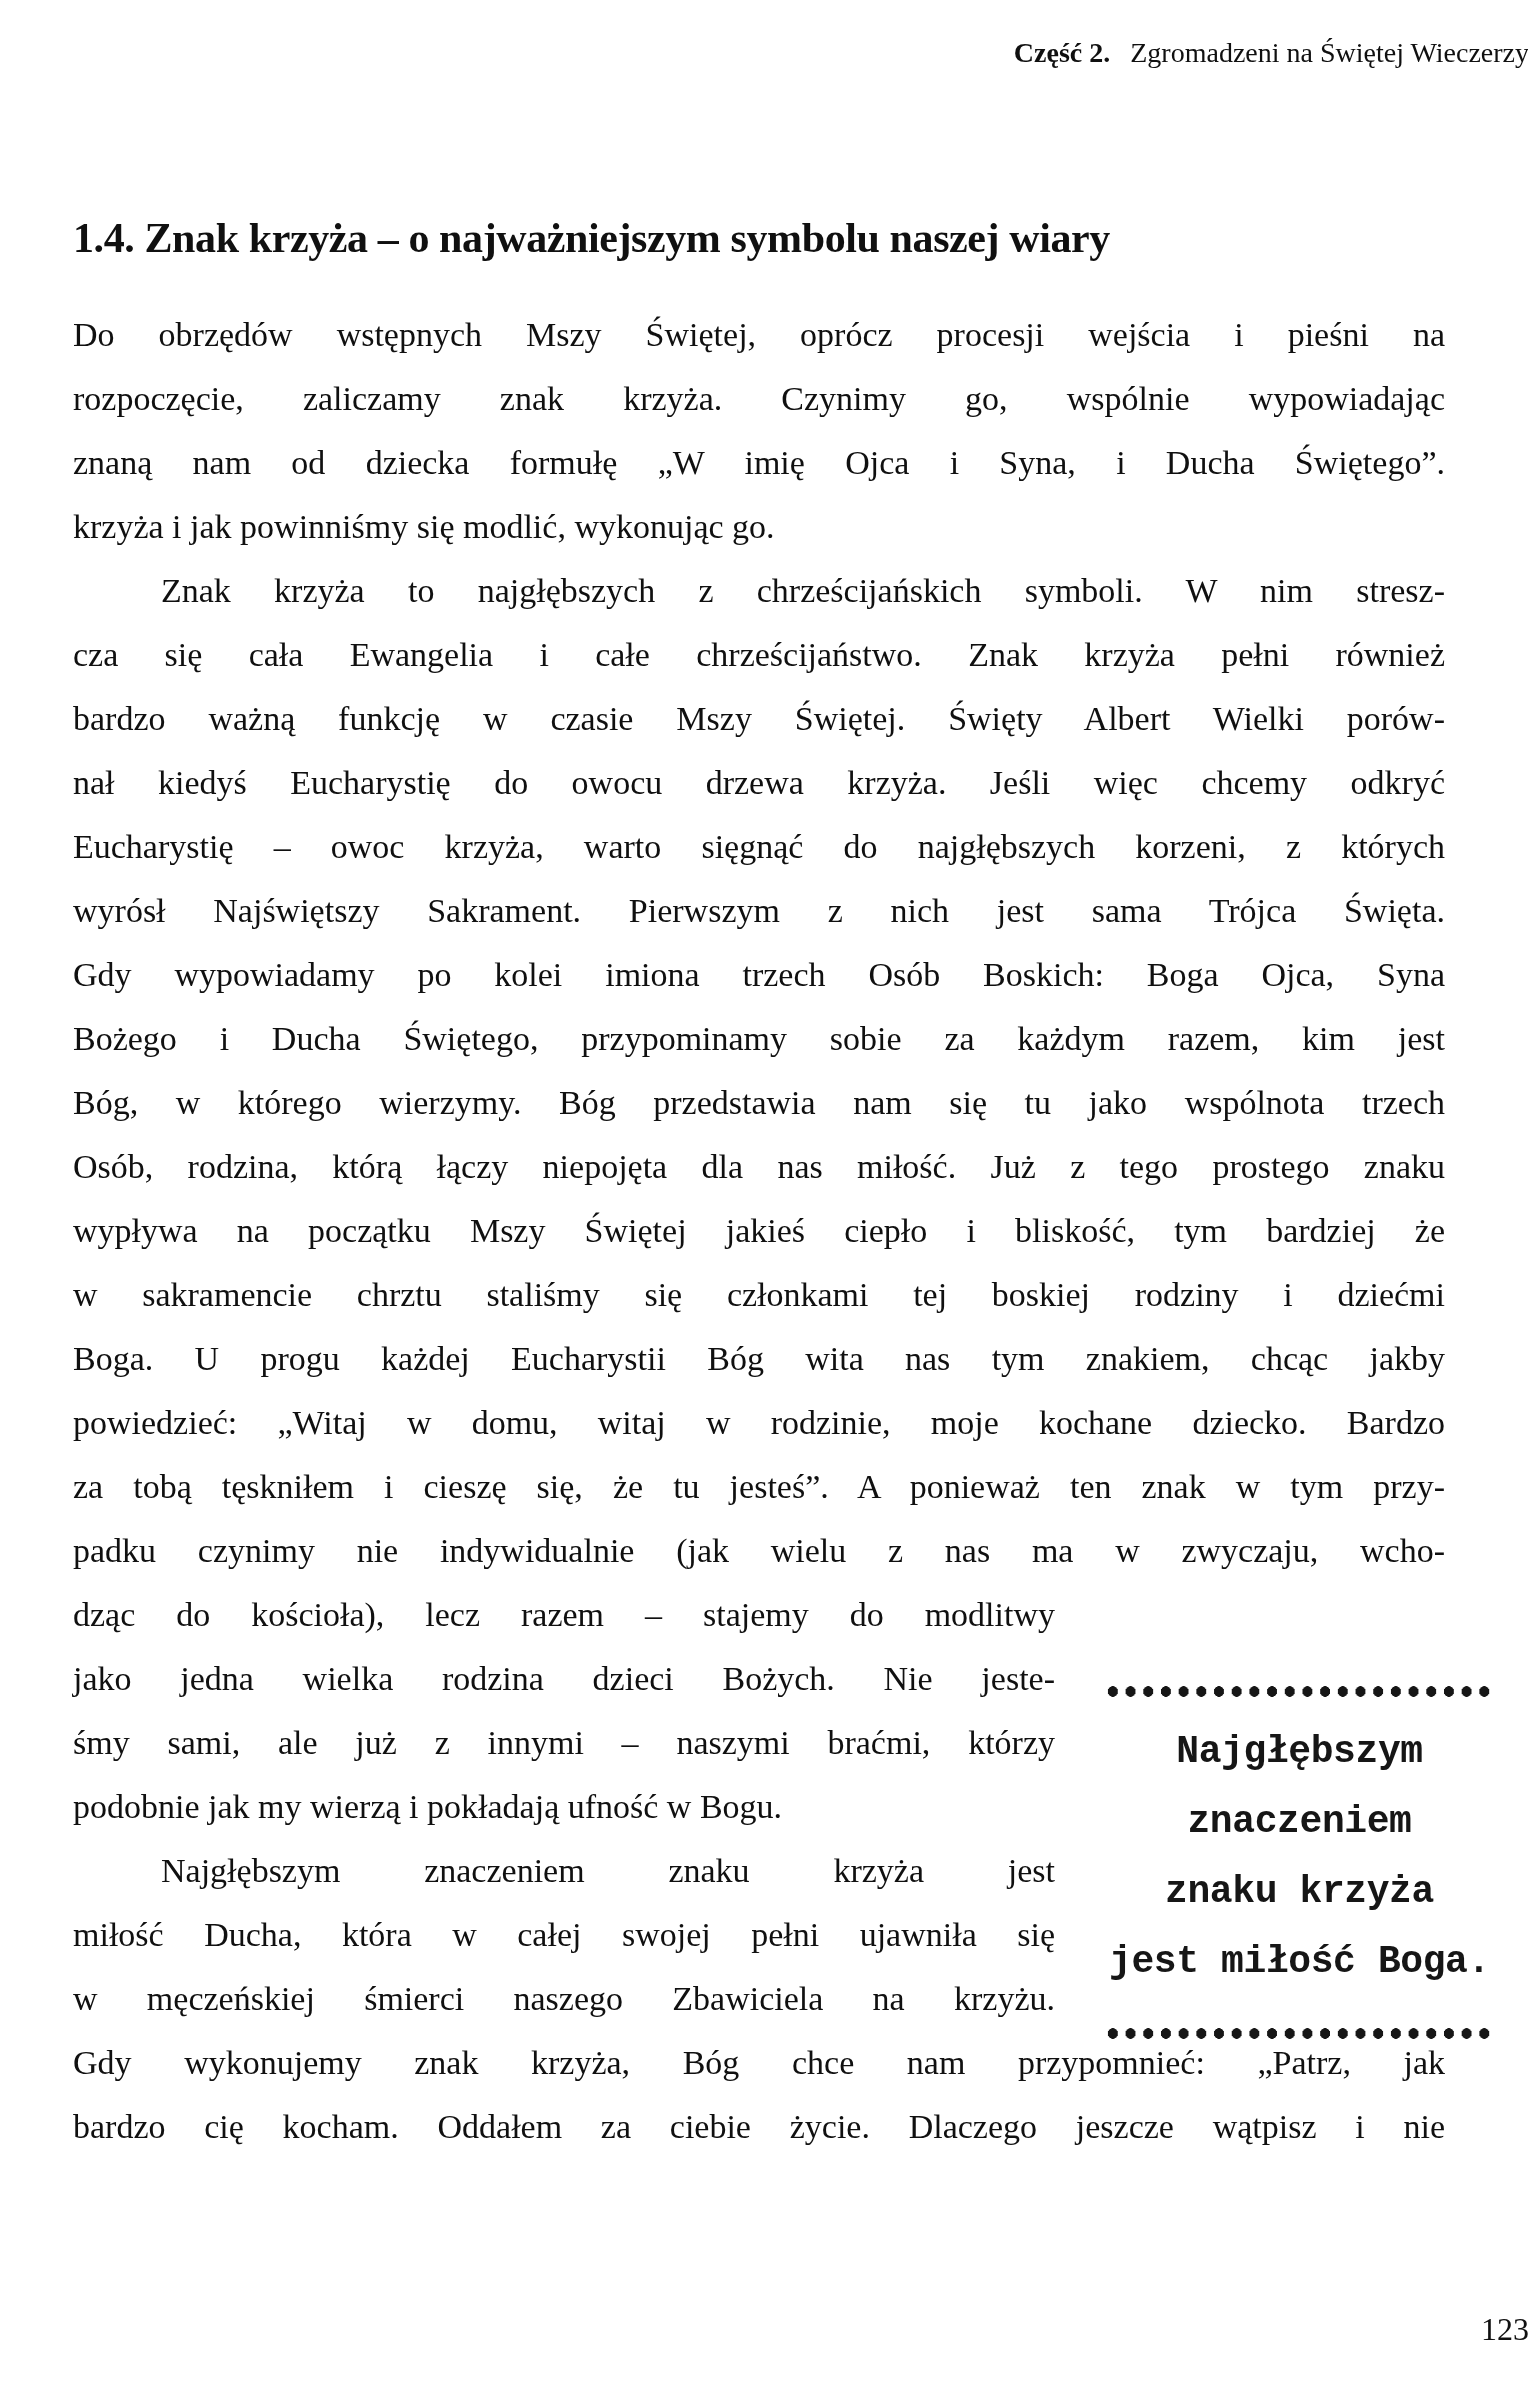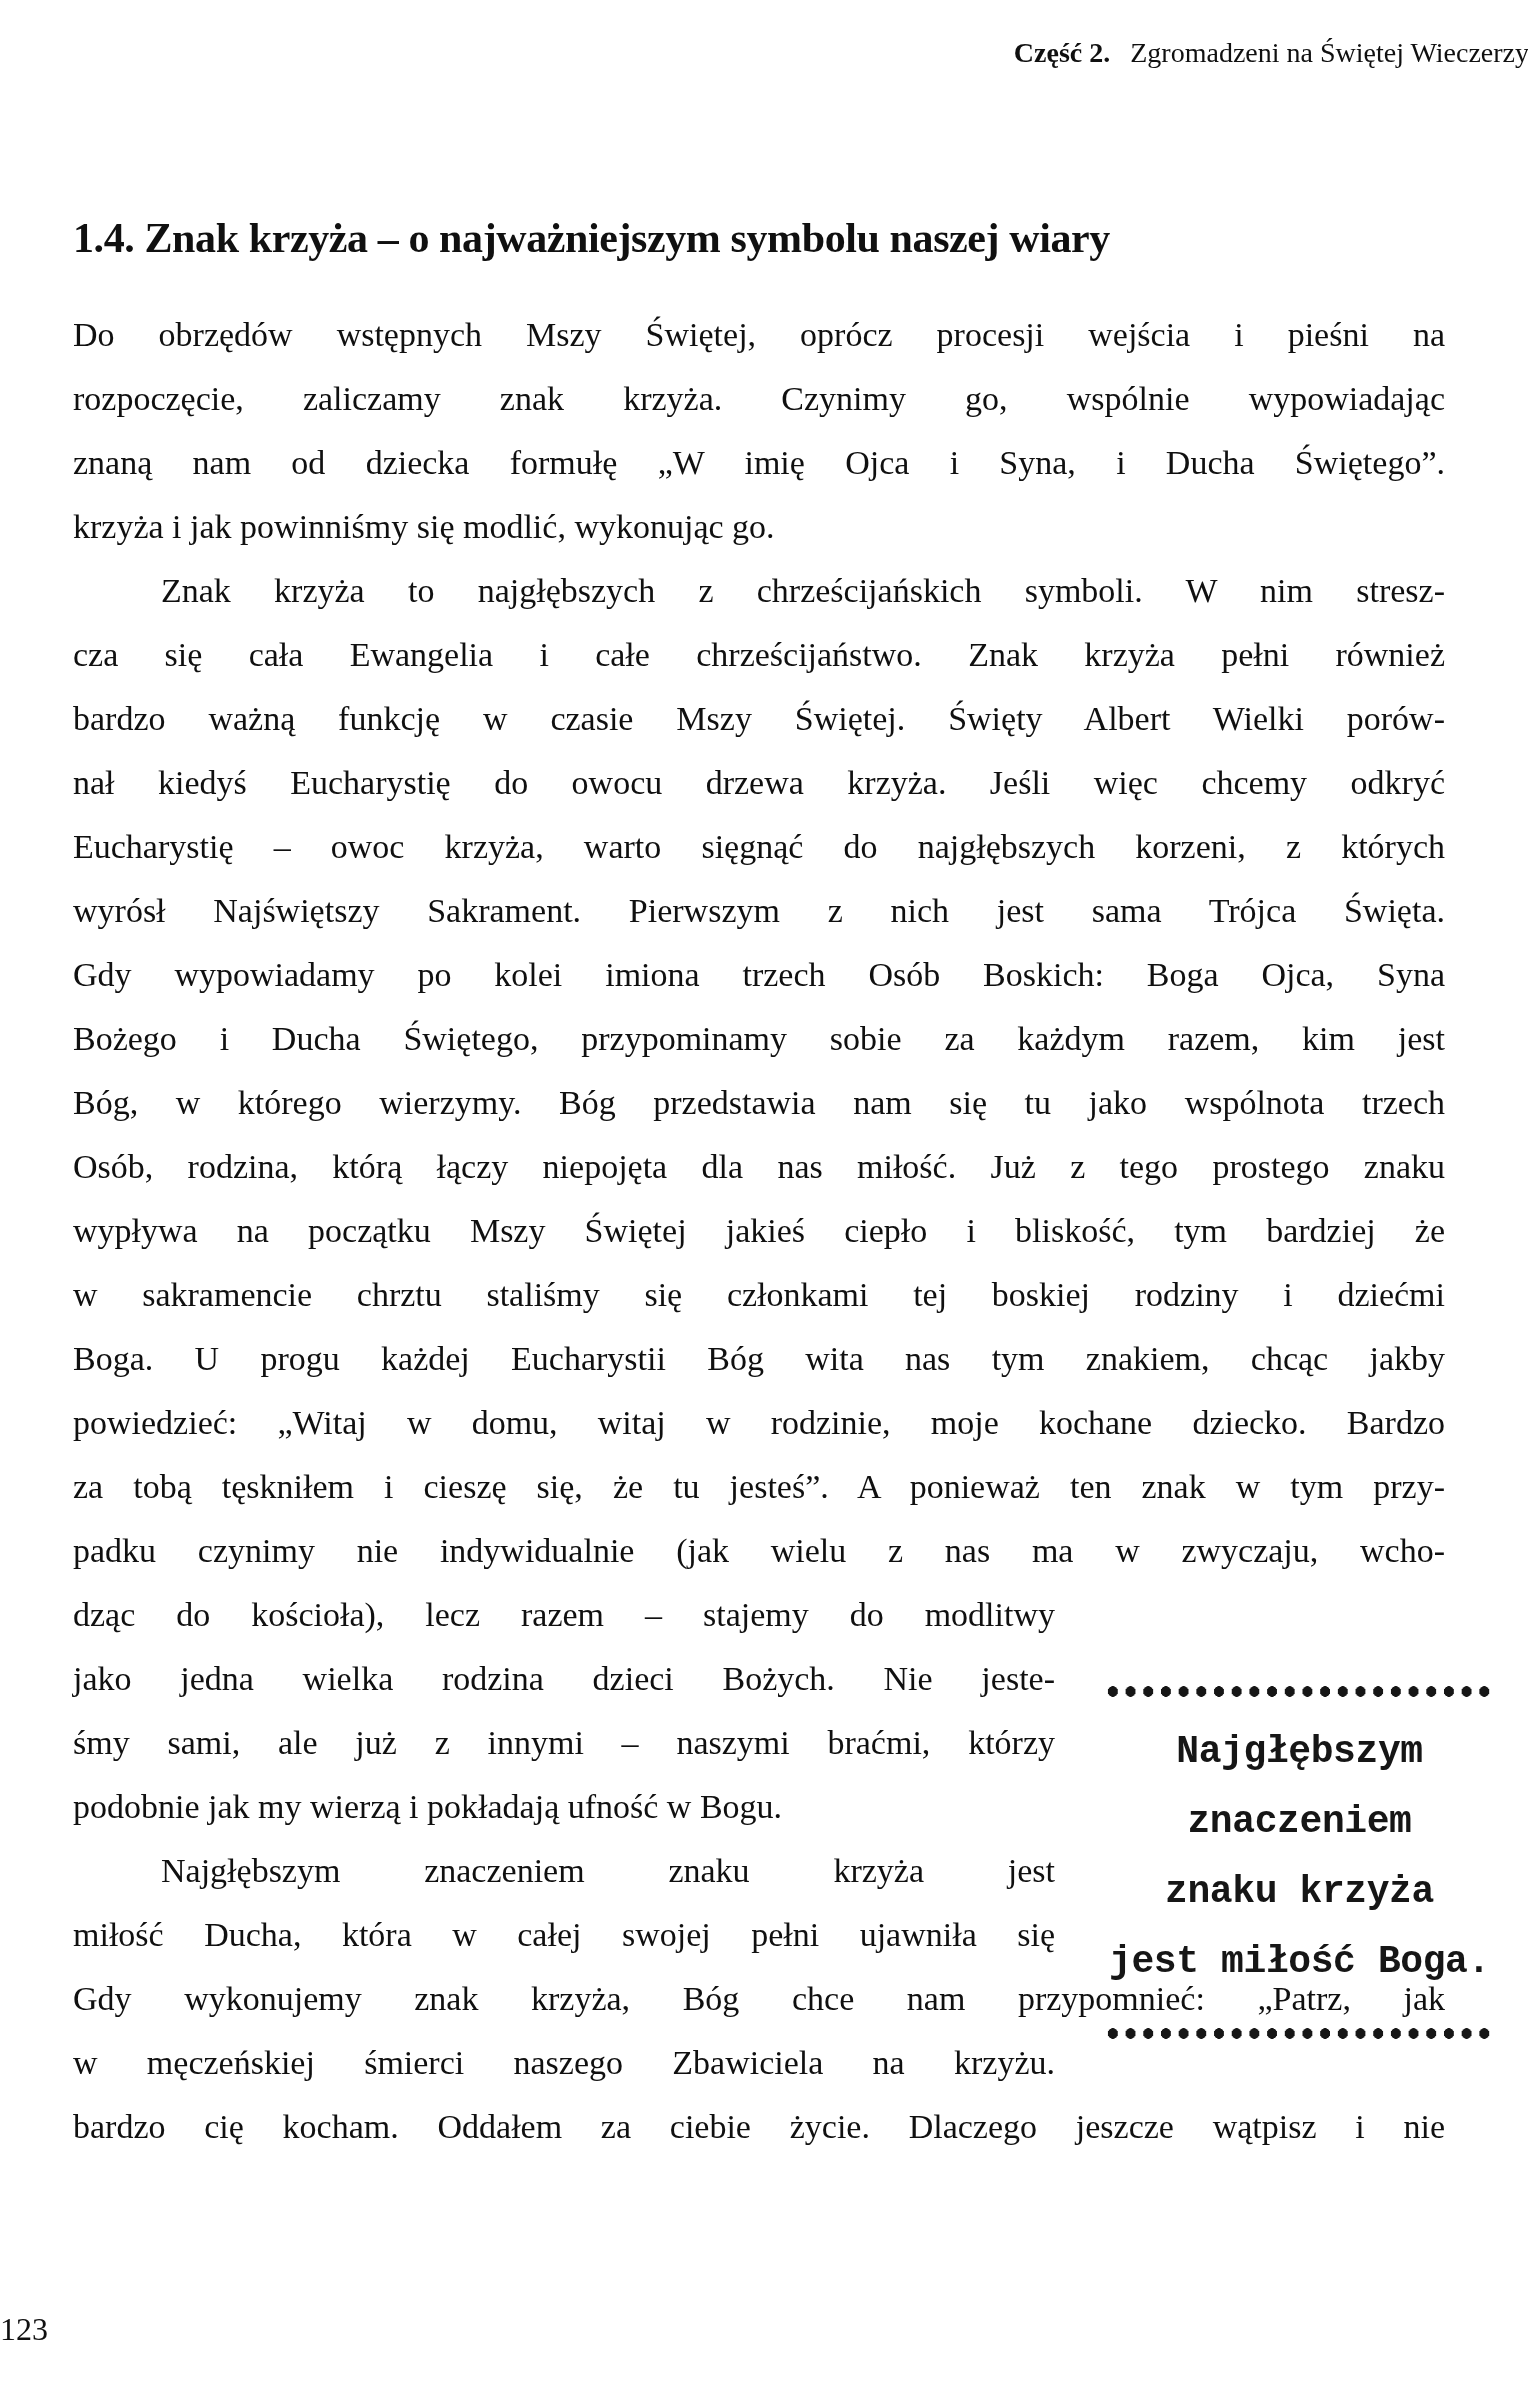--- a/index.html
+++ b/index.html
@@ -67,21 +67,21 @@
     font-family:Liberation Mono, monospace;
     font-weight:700;
     font-size:38px;
     line-height:70px;
     color:#161616;
     letter-spacing:-0.4px;
   }
   .page-number{
     position:absolute;
     top:2308px; left:0; width:100%;
-    text-align:left;
+    text-align:right;
     font-size:32px;
     line-height:43px;
   }
 </style>
 </head>
 <body>
 
 <div class="page">
 
   <div class="running-header">
@@ -110,22 +110,22 @@
       <div class="line">Boga. U progu każdej Eucharystii Bóg wita nas tym znakiem, chcąc jakby</div>
       <div class="line">powiedzieć: „Witaj w domu, witaj w rodzinie, moje kochane dziecko. Bardzo</div>
       <div class="line">za tobą tęskniłem i cieszę się, że tu jesteś”. A ponieważ ten znak w tym przy-</div>
       <div class="line">padku czynimy nie indywidualnie (jak wielu z nas ma w zwyczaju, wcho-</div>
       <div class="line narrow">dząc do kościoła), lecz razem – stajemy do modlitwy</div>
       <div class="line narrow">jako jedna wielka rodzina dzieci Bożych. Nie jeste-</div>
       <div class="line narrow">śmy sami, ale już z innymi – naszymi braćmi, którzy</div>
       <div class="line narrow end">podobnie jak my wierzą i pokładają ufność w Bogu.</div>
       <div class="line narrow indent">Najgłębszym znaczeniem znaku krzyża jest</div>
       <div class="line narrow">miłość Ducha, która w całej swojej pełni ujawniła się</div>
+      <div class="line narrow">w męczeńskiej śmierci naszego Zbawiciela na krzyżu.</div>
       <div class="line">Gdy wykonujemy znak krzyża, Bóg chce nam przypomnieć: „Patrz, jak</div>
-      <div class="line narrow">w męczeńskiej śmierci naszego Zbawiciela na krzyżu.</div>
       <div class="line">bardzo cię kocham. Oddałem za ciebie życie. Dlaczego jeszcze wątpisz i nie</div>
     </div>
 
   <div class="pull-quote">
     <div class="dots top"></div>
     <div class="pull-quote-text" id="quote-lines">
         <div>Najgłębszym</div>
         <div>znaczeniem</div>
         <div>znaku krzyża</div>
         <div>jest miłość Boga.</div>

